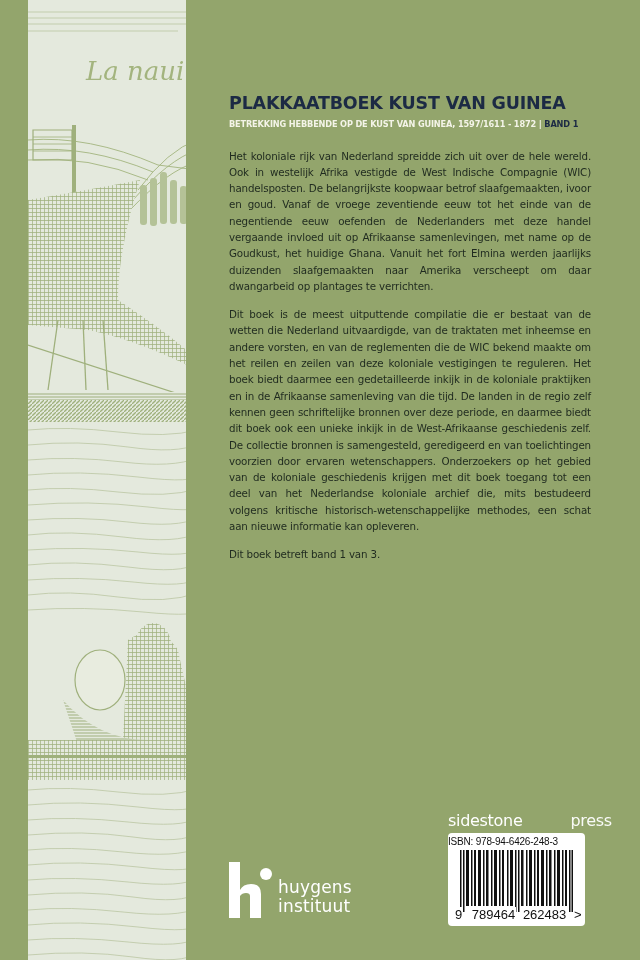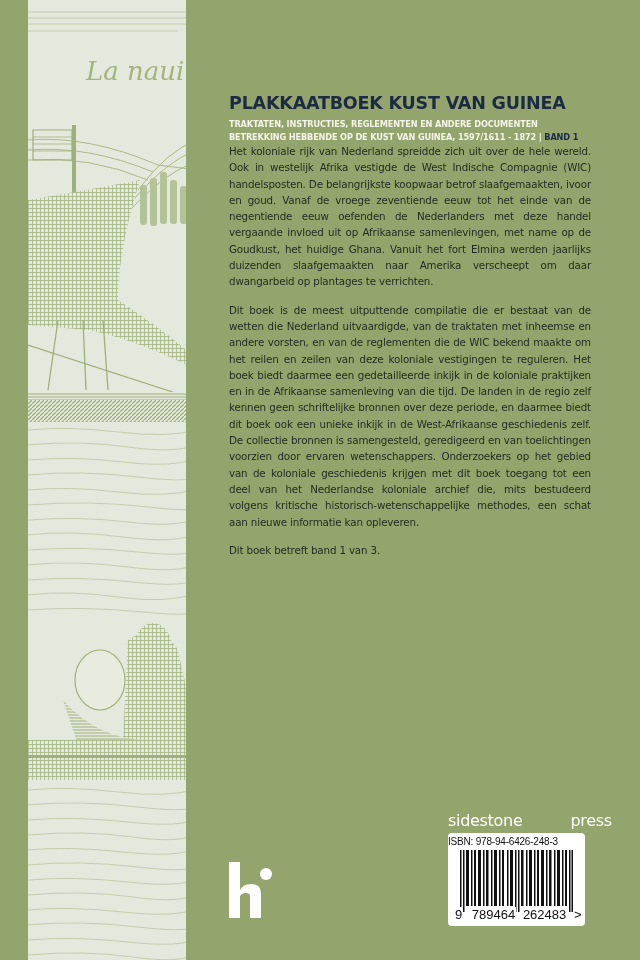--- a/index.html
+++ b/index.html
@@ -37,20 +37,21 @@
     margin-top: 4px;
     letter-spacing: -0.15px;
     white-space: nowrap;
   }
   .subtitle .band { color: #1c2a44; }
   .para {
     color: #1f2a1f;
     font-size: 10.3px;
     line-height: 16.3px;
     text-align: justify;
+    margin-top: 17px;
     letter-spacing: -0.15px;
   }
   .para + .para { margin-top: 12px; }
   .para.last { margin-top: 12px; }
 
   .huygens {
     position: absolute;
     left: 227px; top: 860px;
     width: 170px; height: 60px;
   }
@@ -189,34 +190,37 @@
     <path d="M35 700 Q70 740 120 740 L50 745 Z" fill="url(#hlines)"></path>
     <rect x="0" y="740" width="169" height="15" fill="url(#xhatch)"></rect>
     <rect x="0" y="755" width="169" height="3" fill="#9fb07c"></rect>
     <rect x="0" y="758" width="169" height="22" fill="url(#xhatch)"></rect>
   </svg>
 </div>
 
 <div class="content">
   <div class="title">PLAKKAATBOEK KUST VAN GUINEA</div>
   <div class="subtitle">
-    <div>TRAKTATEN, INSTRUCTIES, REGLEMENTEN EN ANDERE DOCUMENTEN</div>
     <div><span>BETREKKING HEBBENDE OP DE KUST VAN GUINEA, 1597/1611 - 1872</span><span style="white-space:pre"> | </span><span class="band">BAND 1</span></div>
   </div>
   <p class="para">Het koloniale rijk van Nederland spreidde zich uit over de hele wereld. Ook in westelijk Afrika vestigde de West Indische Compagnie (WIC) handelsposten. De belangrijkste koopwaar betrof slaafgemaakten, ivoor en goud. Vanaf de vroege zeventiende eeuw tot het einde van de negentiende eeuw oefenden de Nederlanders met deze handel vergaande invloed uit op Afrikaanse samenlevingen, met name op de Goudkust, het huidige Ghana. Vanuit het fort Elmina werden jaarlijks duizenden slaafgemaakten naar Amerika verscheept om daar dwangarbeid op plantages te verrichten.</p>
   <p class="para">Dit boek is de meest uitputtende compilatie die er bestaat van de wetten die Nederland uitvaardigde, van de traktaten met inheemse en andere vorsten, en van de reglementen die de WIC bekend maakte om het reilen en zeilen van deze koloniale vestigingen te reguleren. Het boek biedt daarmee een gedetailleerde inkijk in de koloniale praktijken en in de Afrikaanse samenleving van die tijd. De landen in de regio zelf kennen geen schriftelijke bronnen over deze periode, en daarmee biedt dit boek ook een unieke inkijk in de West-Afrikaanse geschiedenis zelf. De collectie bronnen is samengesteld, geredigeerd en van toelichtingen voorzien door ervaren wetenschappers. Onderzoekers op het gebied van de koloniale geschiedenis krijgen met dit boek toegang tot een deel van het Nederlandse koloniale archief die, mits bestudeerd volgens kritische historisch-wetenschappelijke methodes, een schat aan nieuwe informatie kan opleveren.</p>
   <p class="para last">Dit boek betreft band 1 van 3.</p>
 </div>
 
 <div class="huygens">
   <svg class="mark" width="45" height="60" viewBox="0 0 45 60">
     <rect x="2" y="2" width="11" height="56" fill="#ffffff"></rect>
     <path d="M13 30 Q16 24 24 24 Q34 24 34 34 V58 H23 V36 Q23 33 19 33 Q15 33 13 36 Z" fill="#ffffff"></path>
     <circle cx="39" cy="14" r="6" fill="#ffffff"></circle>
   </svg>
+  <div class="txt">
+    <div>huygens</div>
+    <div>instituut</div>
+  </div>
 </div>
 
 <div class="sidestone">
   <span class="bold">sidestone</span><span class="light">press</span>
 </div>
 
 <div class="barcode-box">
   <div class="isbn">ISBN: 978-94-6426-248-3</div>
   <svg class="barcode-svg" width="113" height="62" viewBox="0 0 113 62">
     <g fill="#111">

